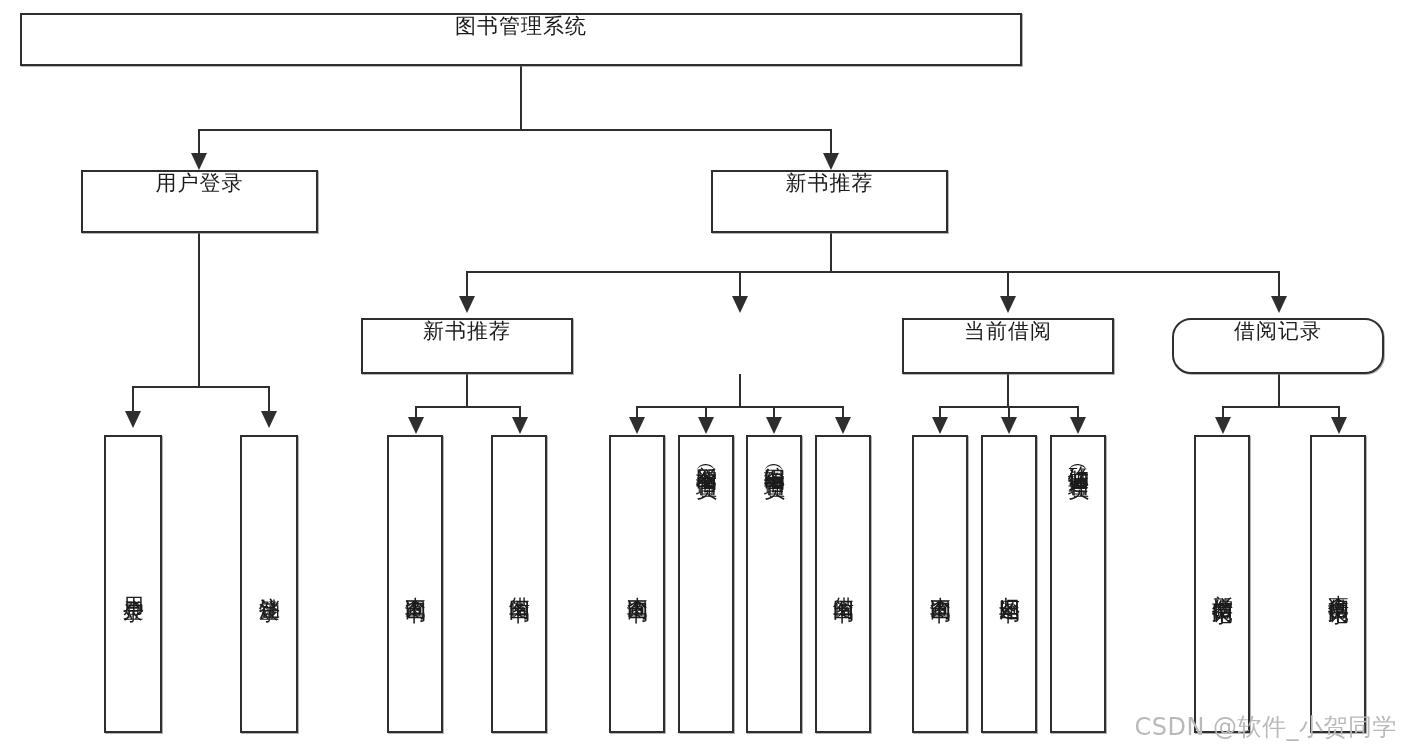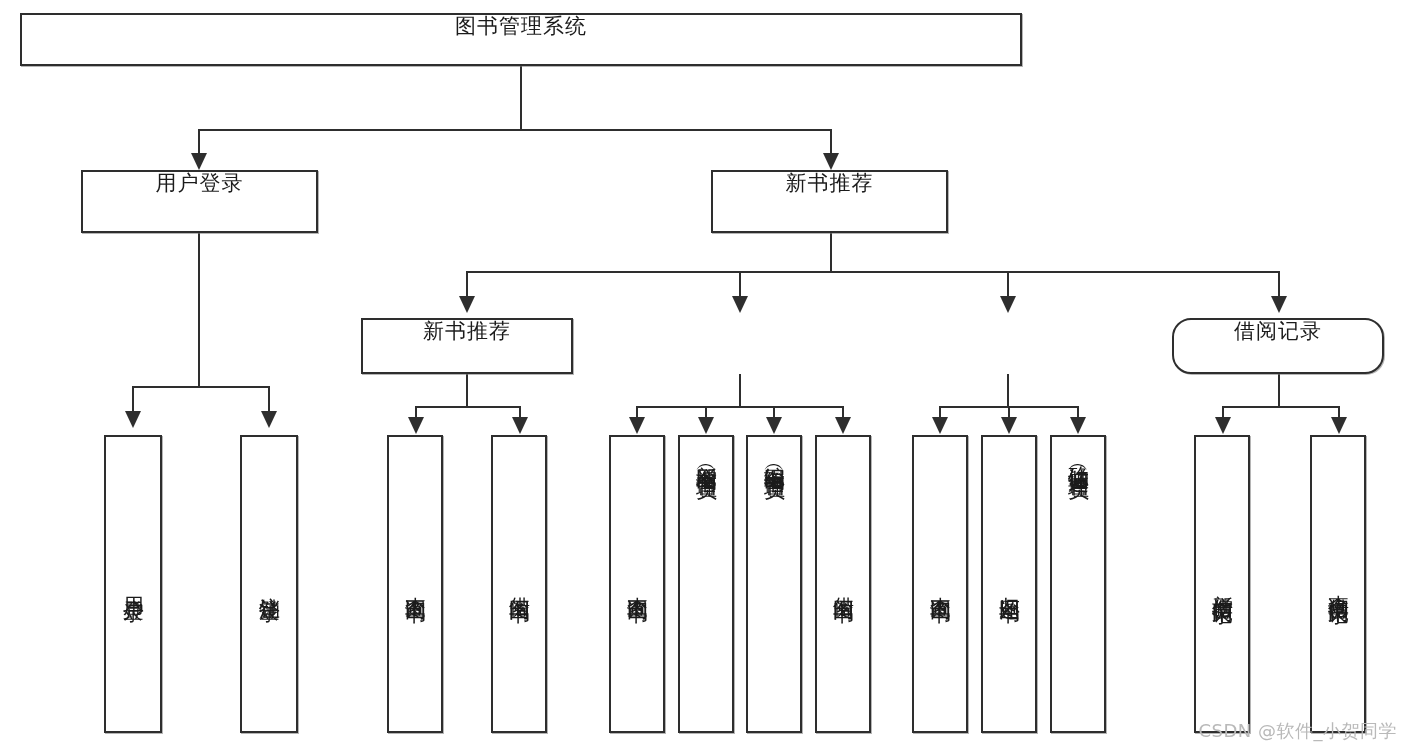--- a/index.html
+++ b/index.html
@@ -57,21 +57,21 @@
     width:0;height:0;
     border-left:8px solid transparent;
     border-right:8px solid transparent;
     border-top:17px solid #2e2e2e;
   }
 
   
   #watermark{
     position:absolute;
     right:8px;bottom:4px;
-    font-size:18px;
+    font-size:24px;
     color:#b9b9b9;
     letter-spacing:.5px;
     white-space:nowrap;
     user-select:none;
   }
 </style>
 </head>
 <body>
 
 <div id="canvas">
@@ -144,20 +144,23 @@
   <div class="node h" style="left:81px;top:170px;width:237px;height:63px;">
     <span>用户登录</span>
   </div>
   <div class="node h" style="left:711px;top:170px;width:237px;height:63px;">
     <span>新书推荐</span>
   </div>
 
   <div class="node h" style="left:361px;top:318px;width:212px;height:56px;">
     <span>新书推荐</span>
   </div>
+  <div class="node h" style="left:902px;top:318px;width:212px;height:56px;">
+    <span>当前借阅</span>
+  </div>
   <div class="node h" style="left:1172px;top:318px;width:212px;height:56px;border-radius:19px;">
     <span>借阅记录</span>
   </div>
 
   <div class="node v midalign" style="left:104px;top:435px;width:58px;height:298px;">
     <span class="vtext">用户登录</span>
   </div>
   <div class="node v midalign" style="left:240px;top:435px;width:58px;height:298px;">
     <span class="vtext">注销登录</span>
   </div>

